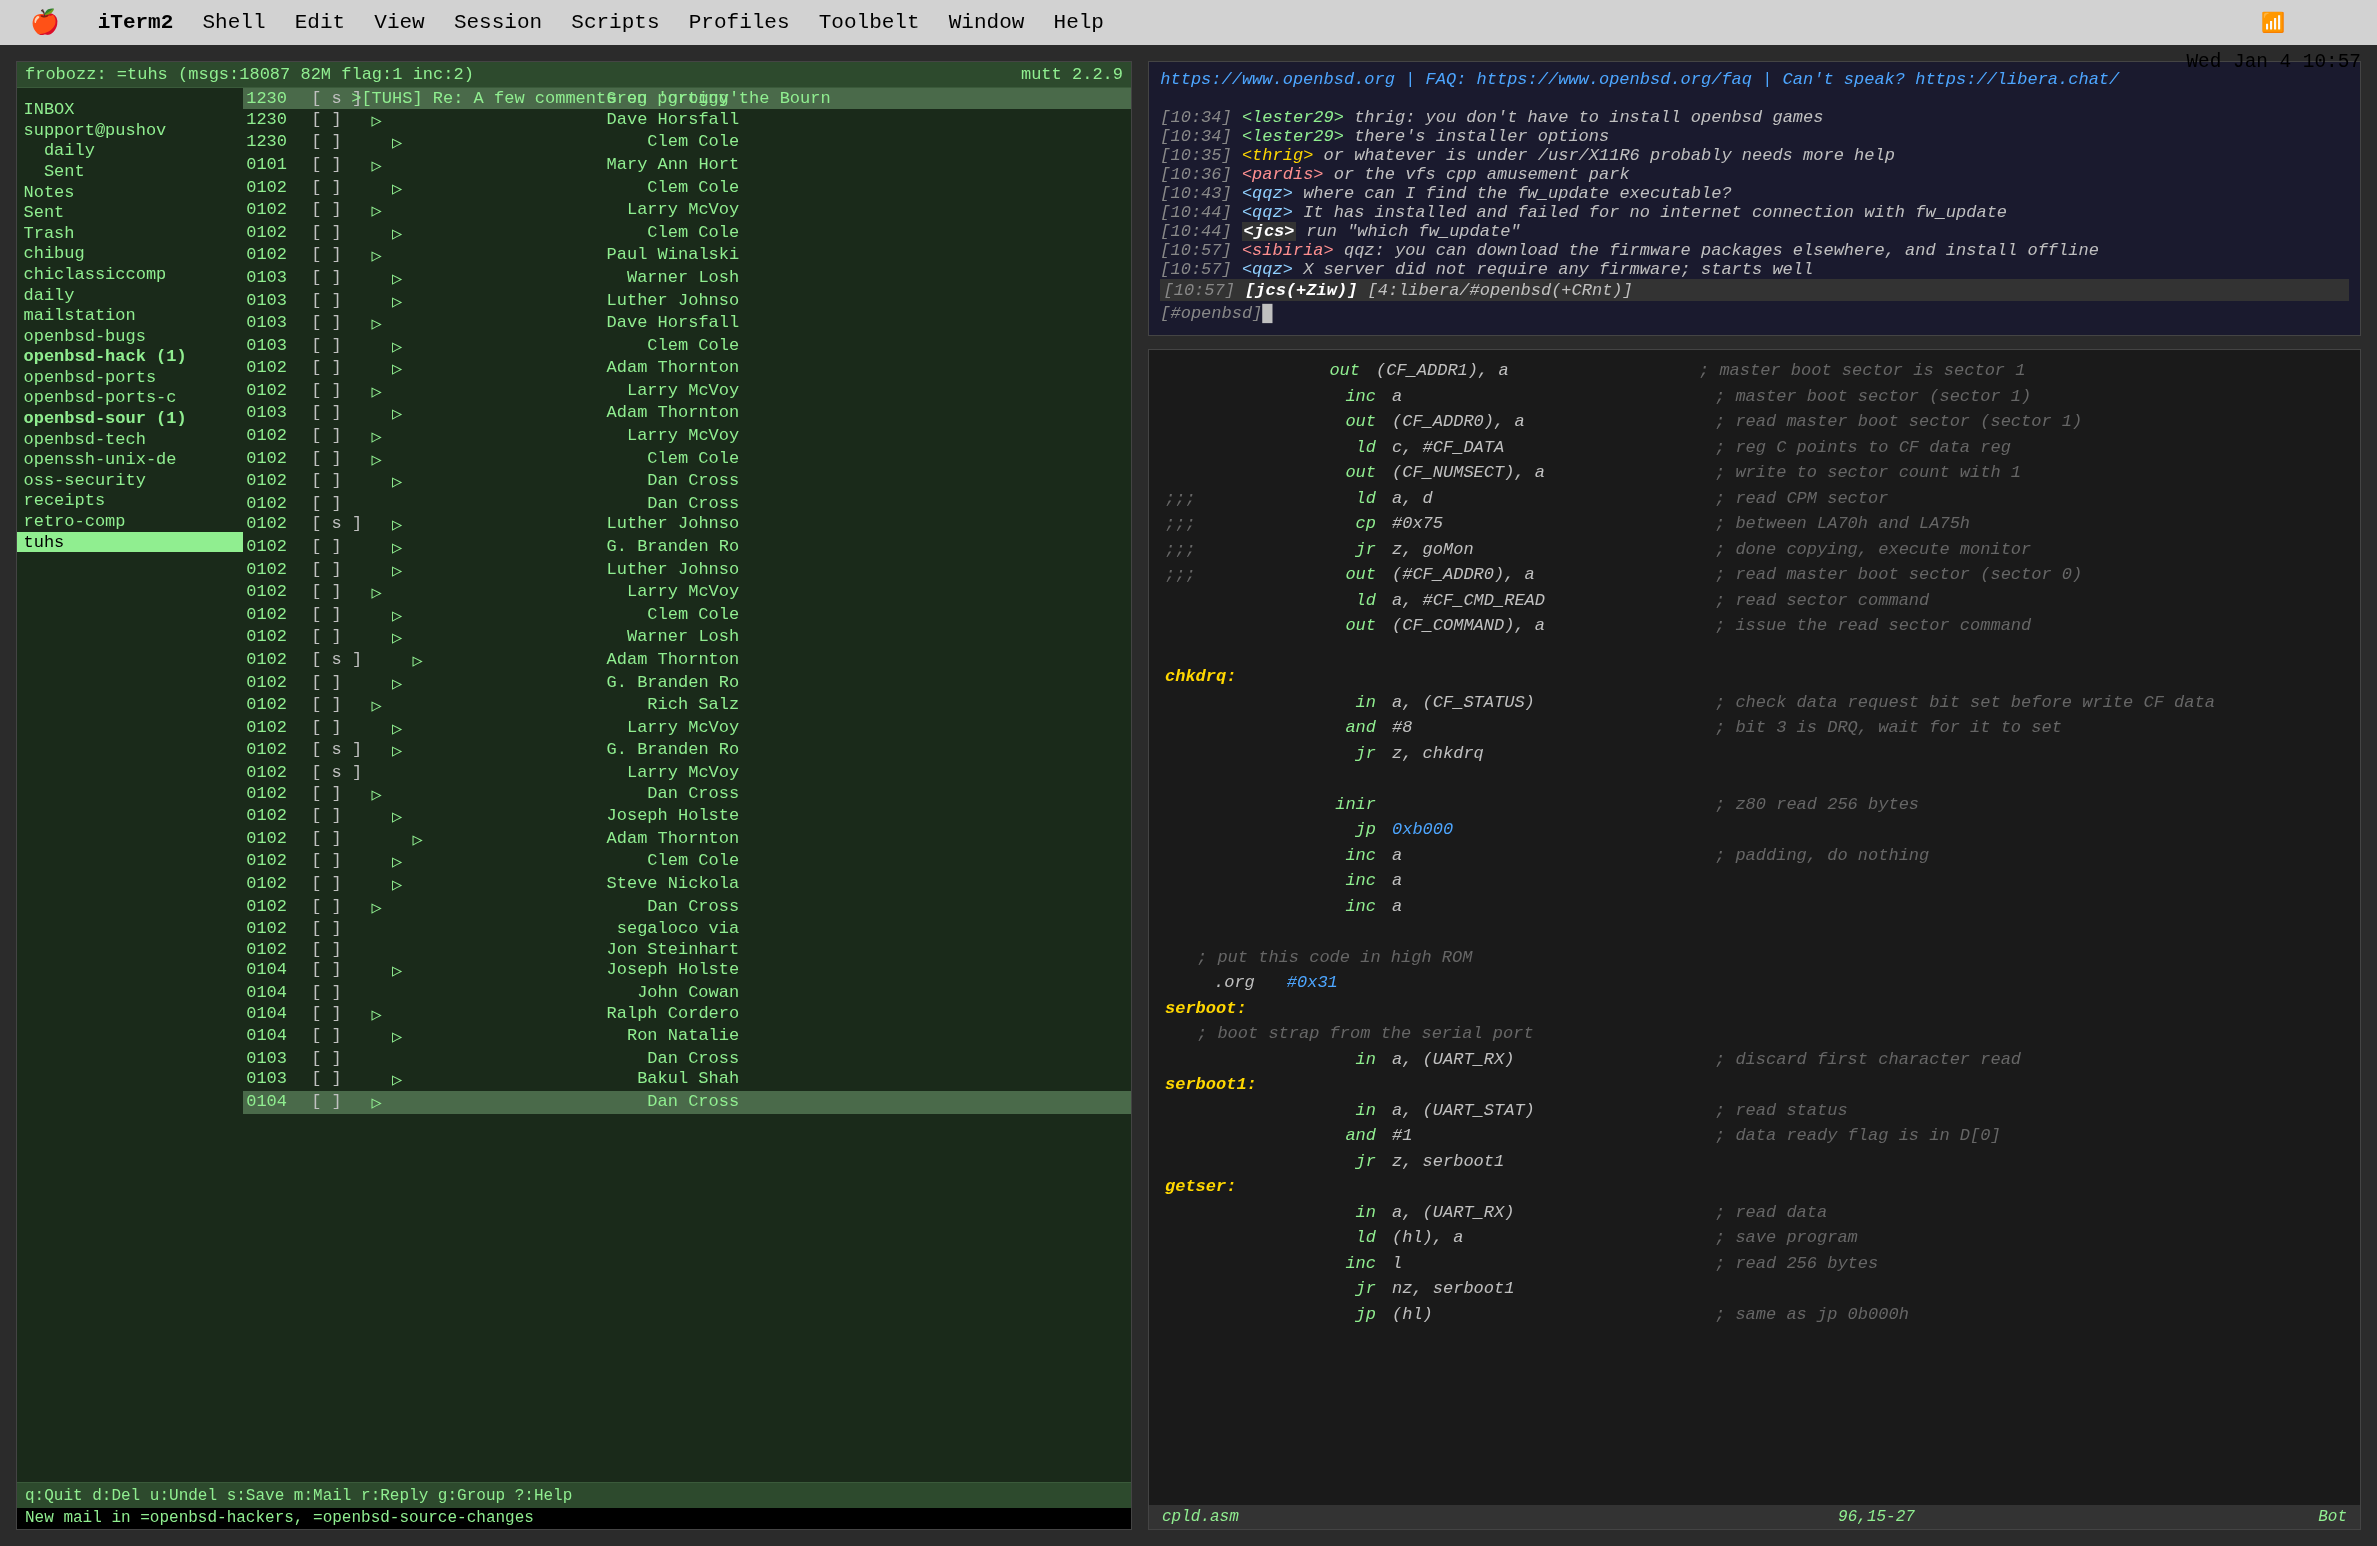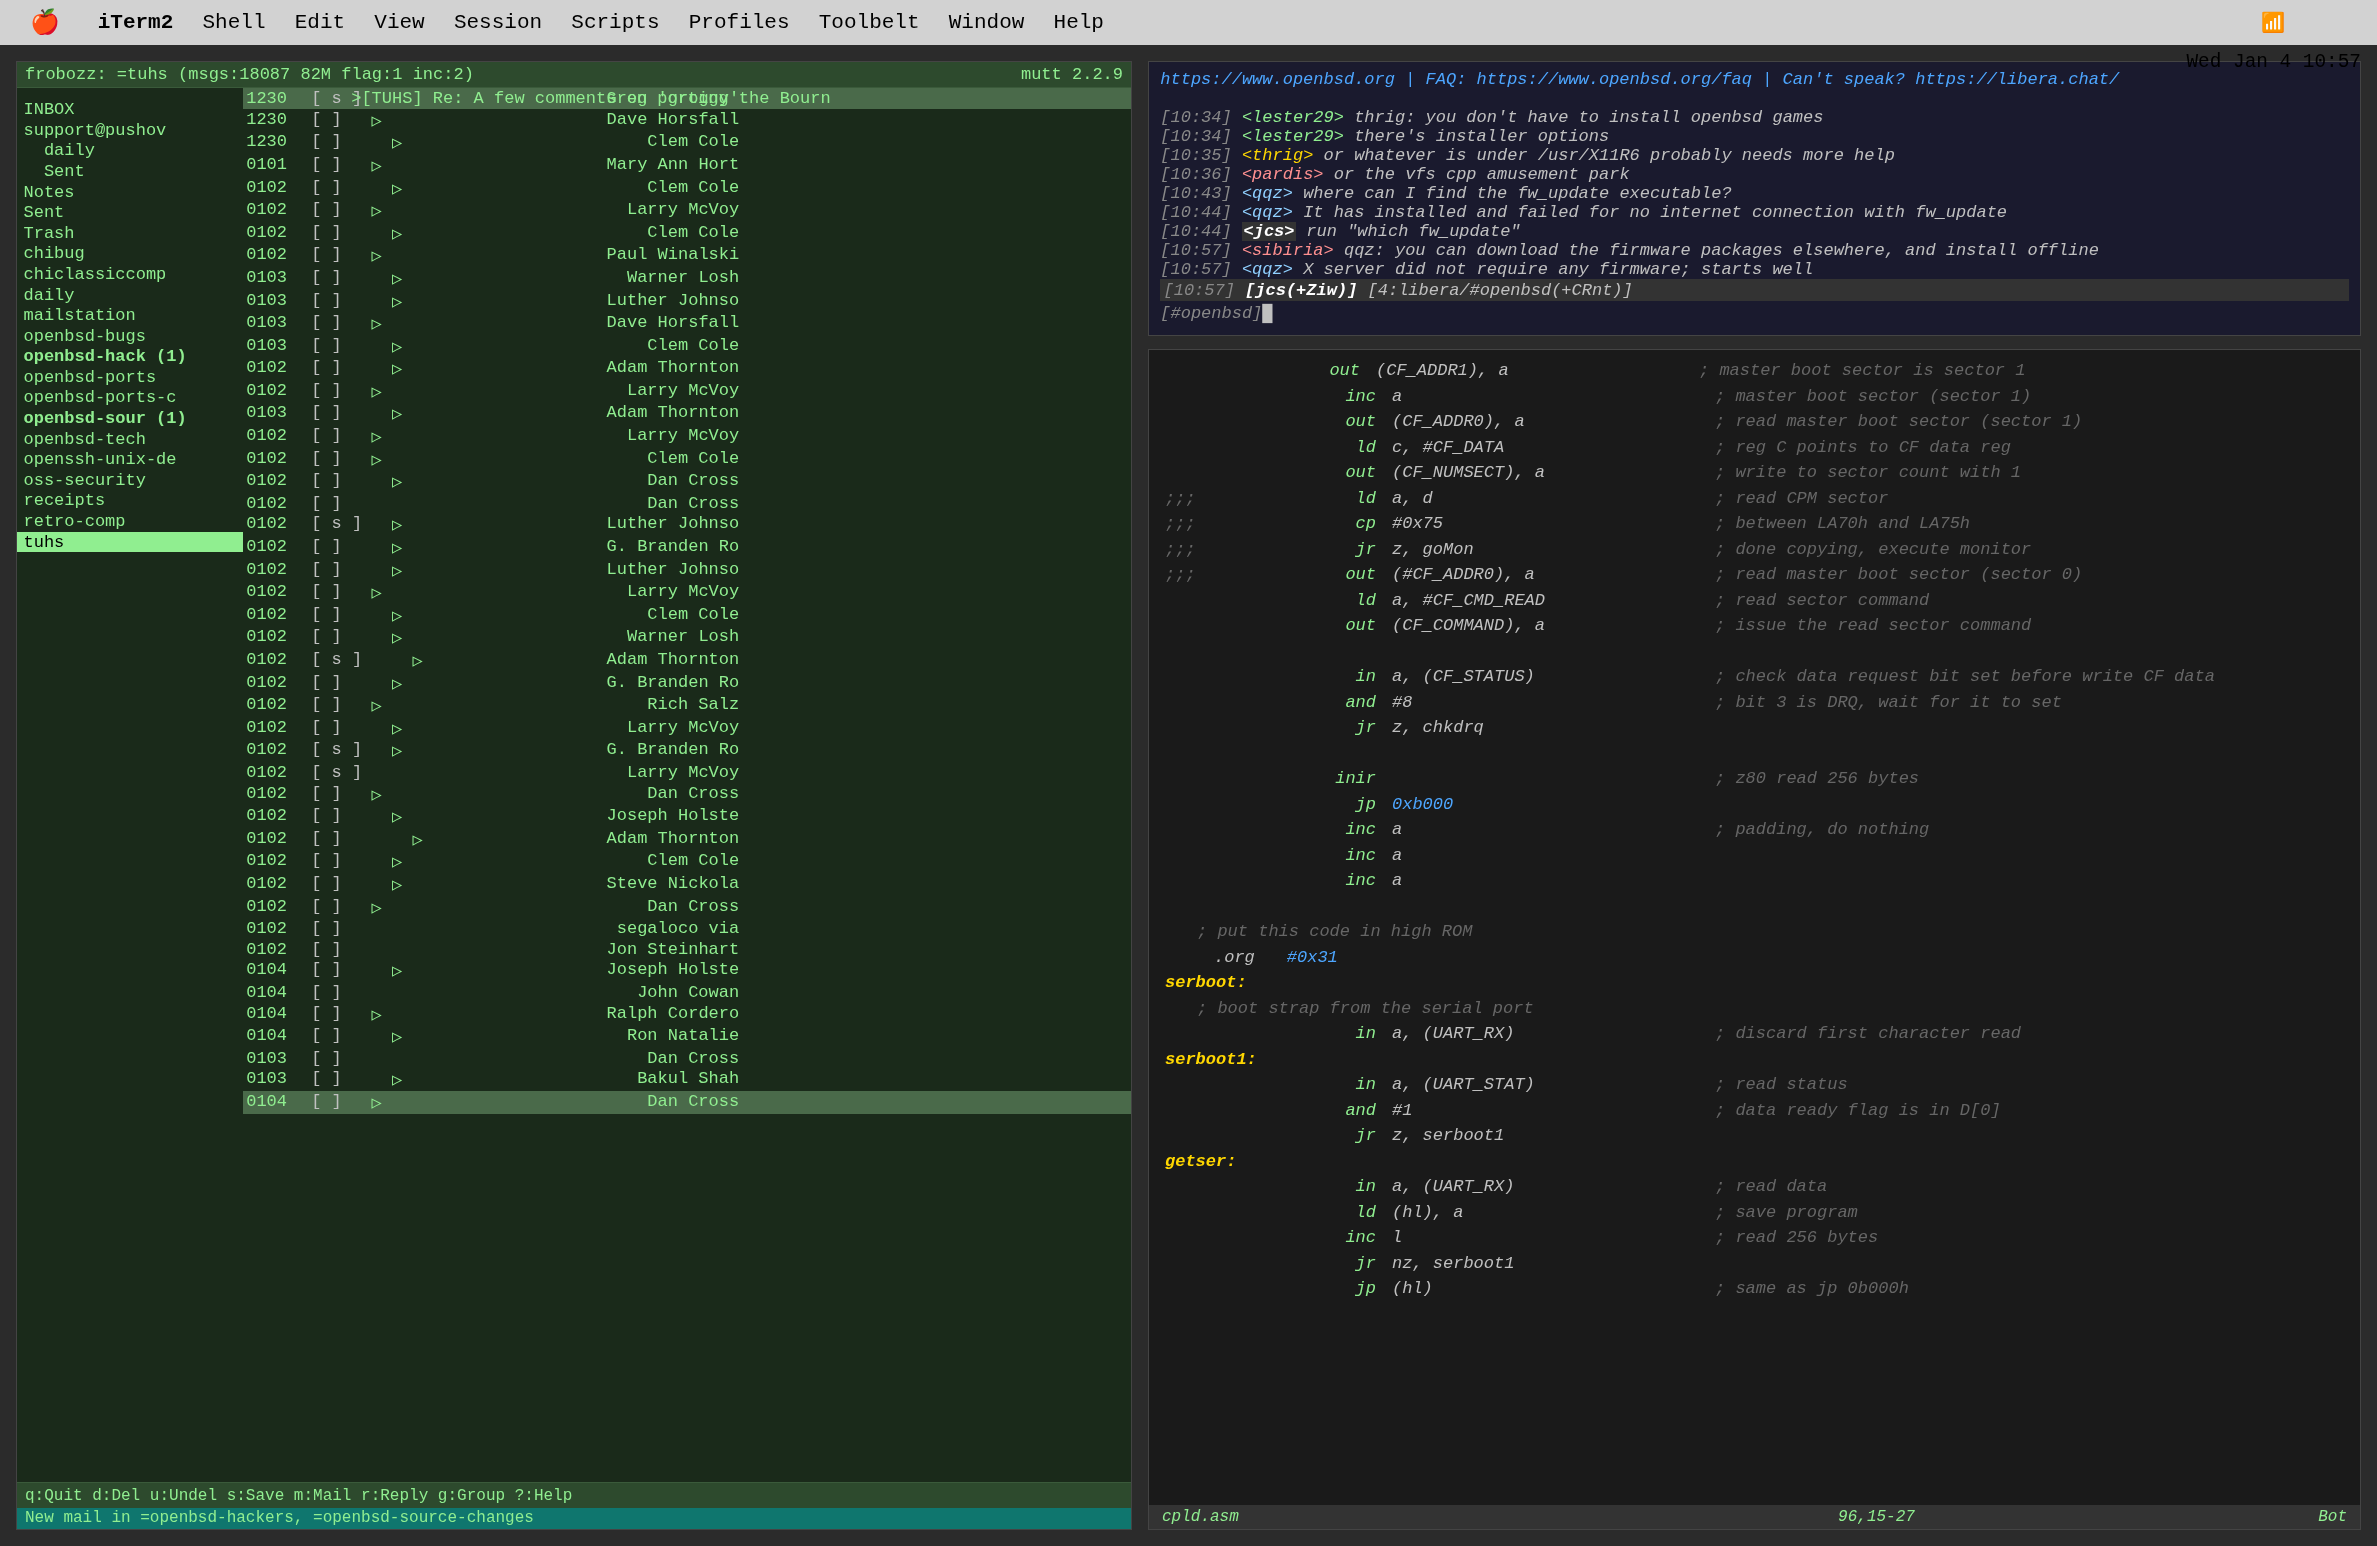--- a/index.html
+++ b/index.html
@@ -53,21 +53,21 @@
       width: 100%;
       height: calc(100% - 45px);
       background: #2b2b2b;
       padding: 16px;
       gap: 16px;
     }
 
     
     .left-panel {
       flex: 0 0 1116px;
-      background: #0f766e;
+      background: #000000;
       border: 1.6px solid #444;
       display: flex;
       flex-direction: column;
       font-family: 'Courier New', monospace;
       font-size: 18px;
     }
 
     
     .right-panel {
       flex: 1;
@@ -747,20 +747,23 @@
           <span class="asm-label"></span>
           <span class="asm-op">out</span>
           <span class="asm-operand">(CF_COMMAND), a</span>
           <span class="asm-comment">; issue the read sector command</span>
         </div>
 
         <div class="asm-line">
             <span>&nbsp;</span>
           </div>
 
+        <div class="asm-line">
+          <span class="asm-keyword" style="font-weight:bold;">chkdrq:</span>
+        </div>
 
         <div class="asm-line">
           <span class="asm-label"></span>
           <span class="asm-op">in</span>
           <span class="asm-operand">a, (CF_STATUS)</span>
           <span class="asm-comment">; check data request bit set before write CF data</span>
         </div>
         <div class="asm-line">
           <span class="asm-label"></span>
           <span class="asm-op">and</span>

